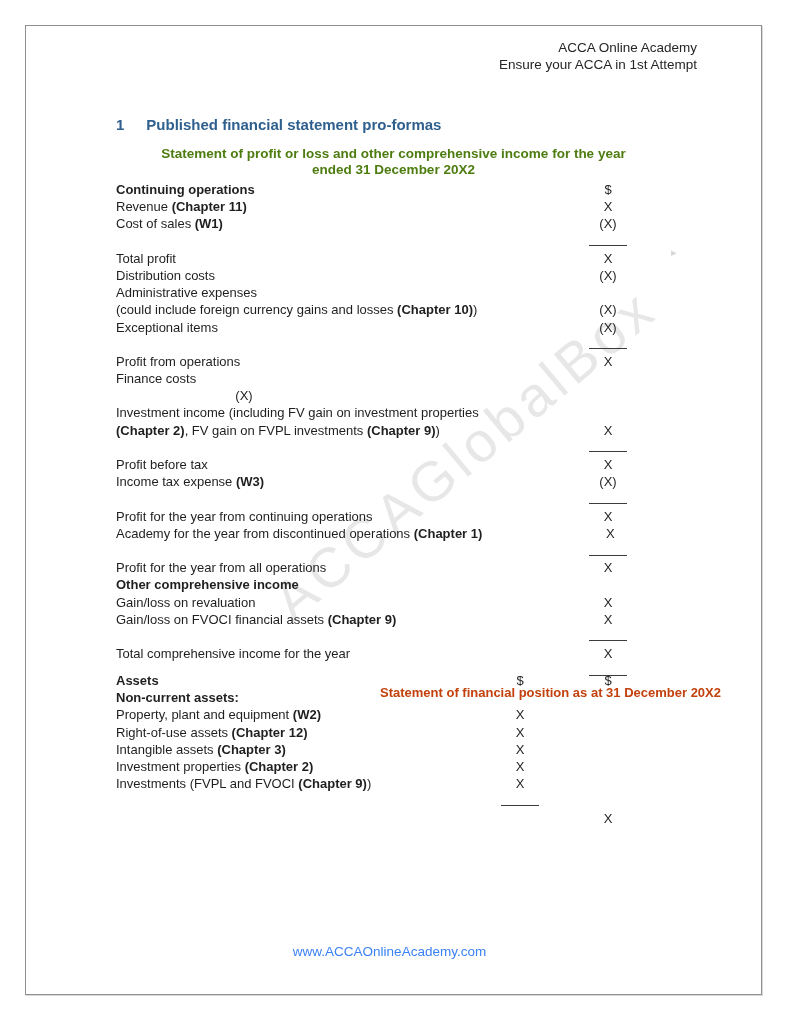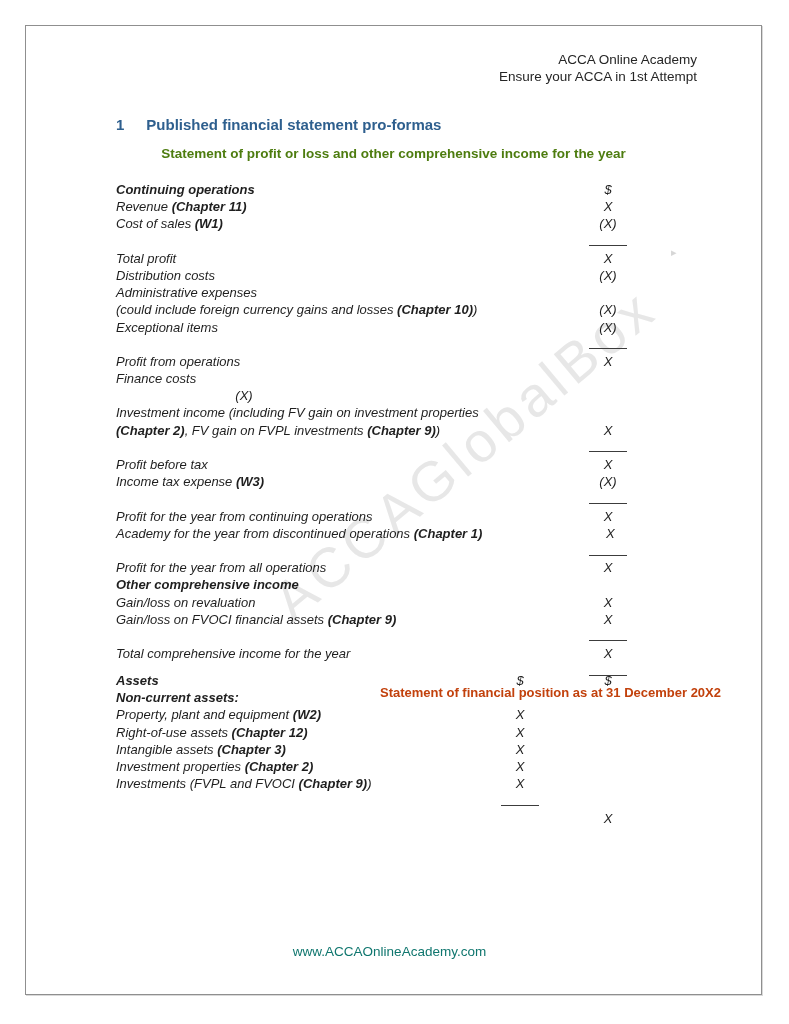--- a/index.html
+++ b/index.html
@@ -10,21 +10,21 @@
   }
   .page-frame{
     position:absolute;left:25px;top:25px;width:735px;height:968px;
     border:1px solid #8f8f8f;
     box-shadow:1px 1px 0 #d9d9d9;
     background:#ffffff;
   }
   
   .doc-header{
     position:absolute;top:13px;right:50px;
-    display:flex;align-items:flex-end;margin-top:12px;
+    display:flex;align-items:flex-end;
   }
   .doc-header .htext{
     text-align:right;font-size:13.5px;line-height:17px;color:#262626;
   }
   .doc-header .redbar{
     width:6px;background:var(--accent-red,#ee1111);margin-left:8px;
   }
   
   .section-heading{
     position:absolute;left:90px;top:90px;
@@ -41,21 +41,20 @@
     text-align:right;font-size:13px;font-weight:bold;color:#c2410c;
   }
   
   .stmt-rows{position:absolute;left:90px;width:592px;}
   #stmt1-rows{top:155px;}
   #stmt2-rows{top:646px;}
   .srow{
     display:flex;align-items:flex-start;
     font-size:13px;line-height:17.2px;height:17.2px;
     padding-right:60px;
-    font-style:italic;
   }
   .srow .lbl{flex:1;white-space:nowrap;overflow:visible;}
   .srow .cell{width:80px;text-align:center;flex:0 0 auto;}
   .srow .cell:last-child{margin-left:8px;}
   .srow .b{font-weight:bold;}
   .srow.hdr .lbl{font-weight:bold;}
   .rule{
     display:inline-block;width:38px;height:0;
     border-top:1.6px solid #3c3c3c;vertical-align:middle;
     margin-top:7px;
@@ -70,21 +69,21 @@
     pointer-events:none;user-select:none;
   }
   
   .stray-mark{
     position:absolute;left:645px;top:220px;
     color:#d6d6d6;font-size:11px;
   }
   
   .doc-footer{
     position:absolute;left:0;right:8px;top:918px;
-    text-align:center;font-size:13.5px;color:#0f766e;
+    text-align:center;font-size:13.5px;color:#3b82f6;
   }
 </style>
 </head>
 <body>
 
 <div class="page-frame">
 
   <div class="watermark">ACCAGlobalBox</div>
 
   <div class="doc-header">
@@ -95,20 +94,21 @@
     <div class="redbar"></div>
   </div>
 
   <div class="section-heading">
     <span>1</span>
     <span>Published financial statement pro-formas</span>
   </div>
 
   <div class="stmt1-title">
     <div>Statement of profit or loss and other comprehensive income for the year</div>
+    <div>ended 31 December 20X2</div>
   </div>
 
   <div class="stmt-rows" id="stmt1-rows">
       <div class="srow hdr">
         <div class="lbl"><span class="b">Continuing operations</span></div>
         <div class="cell"></div>
         <div class="cell">$</div>
       </div>
       <div class="srow">
         <div class="lbl"><span>Revenue </span><span class="b">(Chapter 11)</span></div>

